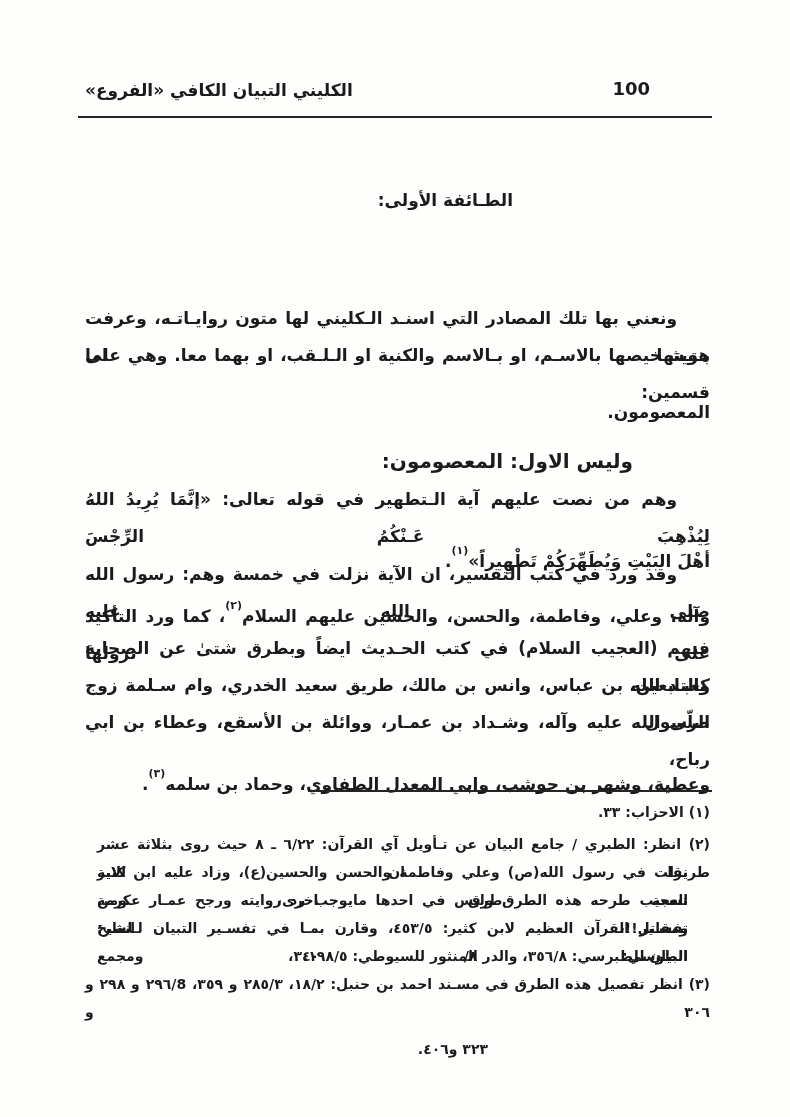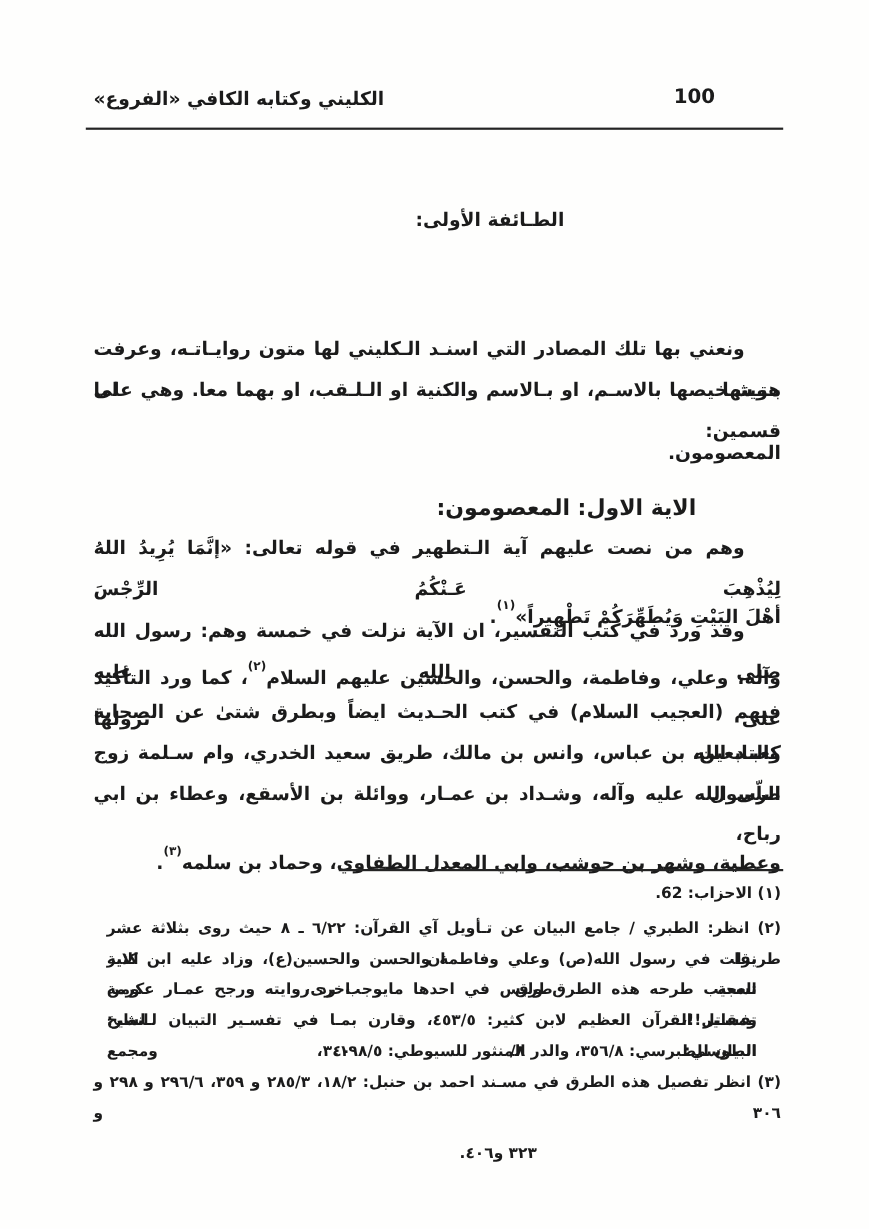--- a/index.html
+++ b/index.html
@@ -37,56 +37,56 @@
   .fn2{top:830px;margin-left:12px;}
   .fn3{top:970px;}
   .fn3 .line + .line{padding-right:222px;margin-top:37px;}
 </style>
 </head>
 <body>
 
 <div class="page">
 
   <div class="page-number">100</div>
-  <div class="book-title">الكليني وكتابه الكافي «الفروع»</div>
+  <div class="book-title">الكليني التبيان الكافي «الفروع»</div>
   <div class="header-rule"></div>
 
   <div class="section-title">الطـائفة الأولى:</div>
 
   <div class="para intro">
       <div class="line">ونعني بها تلك المصادر التي اسنـد الـكليني لها متون روايـاتـه، وعرفت هويتها اما</div>
       <div class="line">بـتـشـخيصها بالاسـم، او بـالاسم والكنية او الـلـقب، او بهما معا. وهي على قسمين:</div>
       <div class="line">المعصومون.</div>
     </div>
 
-  <div class="part-heading">الاية الاول: المعصومون:</div>
+  <div class="part-heading">وليس الاول: المعصومون:</div>
 
   <div class="para verse-para">
       <div class="line">وهم من نصت عليهم آية الـتطهير في قوله تعالى: <b class="verse">«إنَّمَا يُرِيدُ اللهُ لِيُذْهِبَ عَـنْكُمُ الرِّجْسَ</b></div>
       <div class="line"><b class="verse">أهْلَ البَيْتِ وَيُطَهِّرَكُمْ تَطْهِيراً»</b><sup class="fnref">(١)</sup>.</div>
     </div>
 
   <div class="para narr-para">
       <div class="line">وقد ورد في كتب التفسير، ان الآية نزلت في خمسة وهم: رسول الله صلى الله عليه</div>
       <div class="line">وآله، وعلي، وفاطمة، والحسن، والحسين عليهم السلام<sup class="fnref">(٢)</sup>، كما ورد التأكيد على نزولها</div>
       <div class="line">فيهم (العجيب السلام) في كتب الحـديث ايضاً وبطرق شتىٰ عن الصحابة والتابعين،</div>
       <div class="line">كعبـد الله بن عباس، وانس بن مالك، طريق سعيد الخدري، وام سـلمة زوج الرسول</div>
       <div class="line">صلّى الله عليه وآله، وشـداد بن عمـار، ووائلة بن الأسقع، وعطاء بن ابي رباح،</div>
       <div class="line">وعطية، وشهر بن حوشب، وابي المعدل الطفاوي، وحماد بن سلمه<sup class="fnref">(٣)</sup>.</div>
     </div>
 
   <div class="footnote-divider"></div>
   <div class="footnote fn1">
-      <div class="line">(١) الاحزاب: 62.</div>
+      <div class="line">(١) الاحزاب: ٣٣.</div>
     </div>
   <div class="footnote fn2">
       <div class="line">(٢) انظر: الطبري / جامع البيان عن تـأويل آي القرآن: ٦/٢٢ ـ ٨ حيث روى بثلاثة عشر طريقا ان الاية</div>
       <div class="line">نزلت في رسول الله(ص) وعلي وفاطمة والحسن والحسين(ع)، وزاد عليه ابن كثير تسعة طرق اخرى، ومن</div>
       <div class="line">العجيب طرحه هذه الطرق وليس في احدها مايوجب رد روايته ورجح عمـار عكرمة ومقاتل!!، انظر:</div>
       <div class="line">تفسـير القرآن العظيم لابن كثير: ٤٥٣/٥، وقارن بمـا في تفسـير التبيان لـلشيخ الطوسي: ٨/ ٣٤٠، ومجمع</div>
       <div class="line">البيان للطبرسي: ٣٥٦/٨، والدر المنثور للسيوطي: ١٩٨/٥.</div>
     </div>
   <div class="footnote fn3">
-      <div class="line">(٣) انظر تفصيل هذه الطرق في مسـند احمد بن حنبل: ١٨/٢، ٢٨٥/٣ و ٣٥٩، ٢٩٦/٦ و ٢٩٨ و ٣٠٦ و</div>
+      <div class="line">(٣) انظر تفصيل هذه الطرق في مسـند احمد بن حنبل: ١٨/٢، ٢٨٥/٣ و ٣٥٩، ٢٩٦/8 و ٢٩٨ و ٣٠٦ و</div>
       <div class="line">٣٢٣ و٤٠٦.</div>
     </div>
 
 </div>
 
 </body></html>

